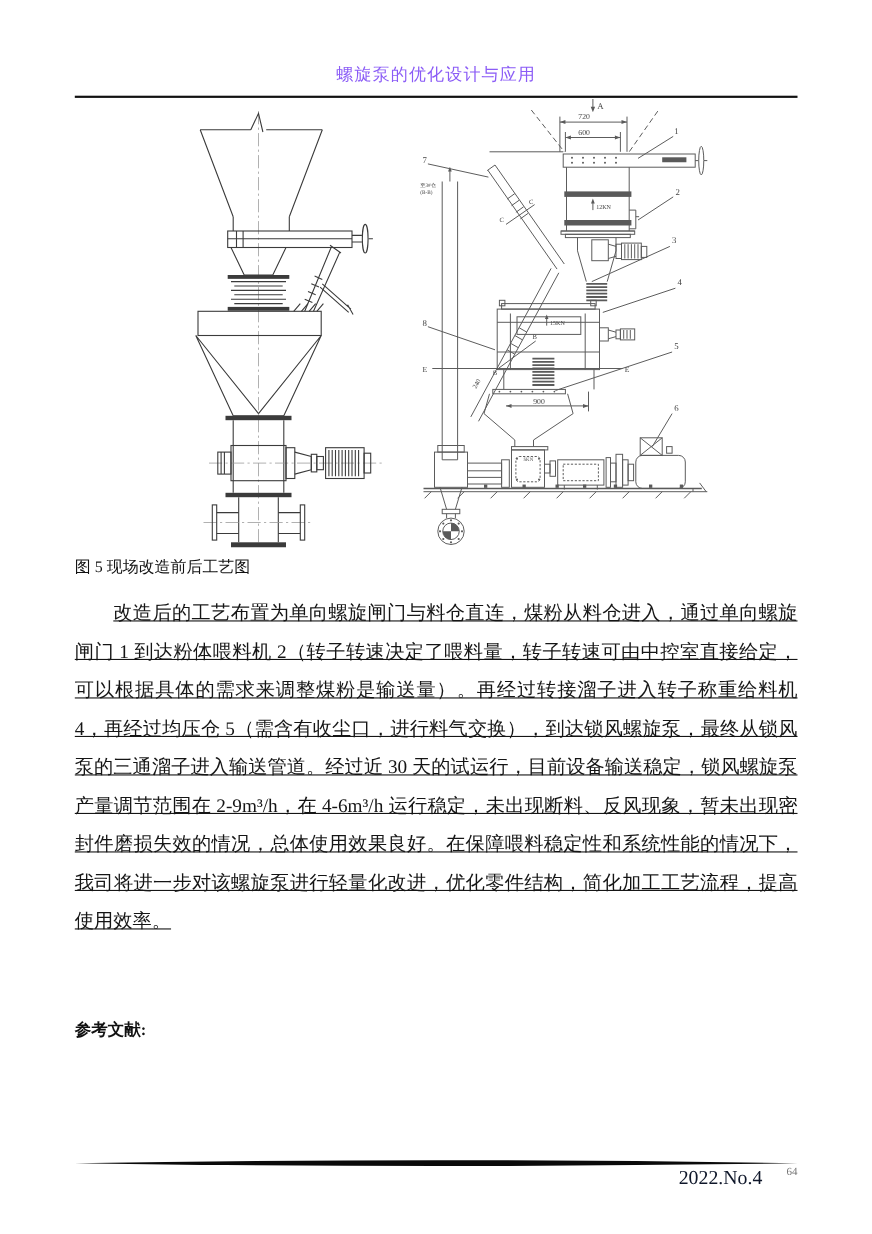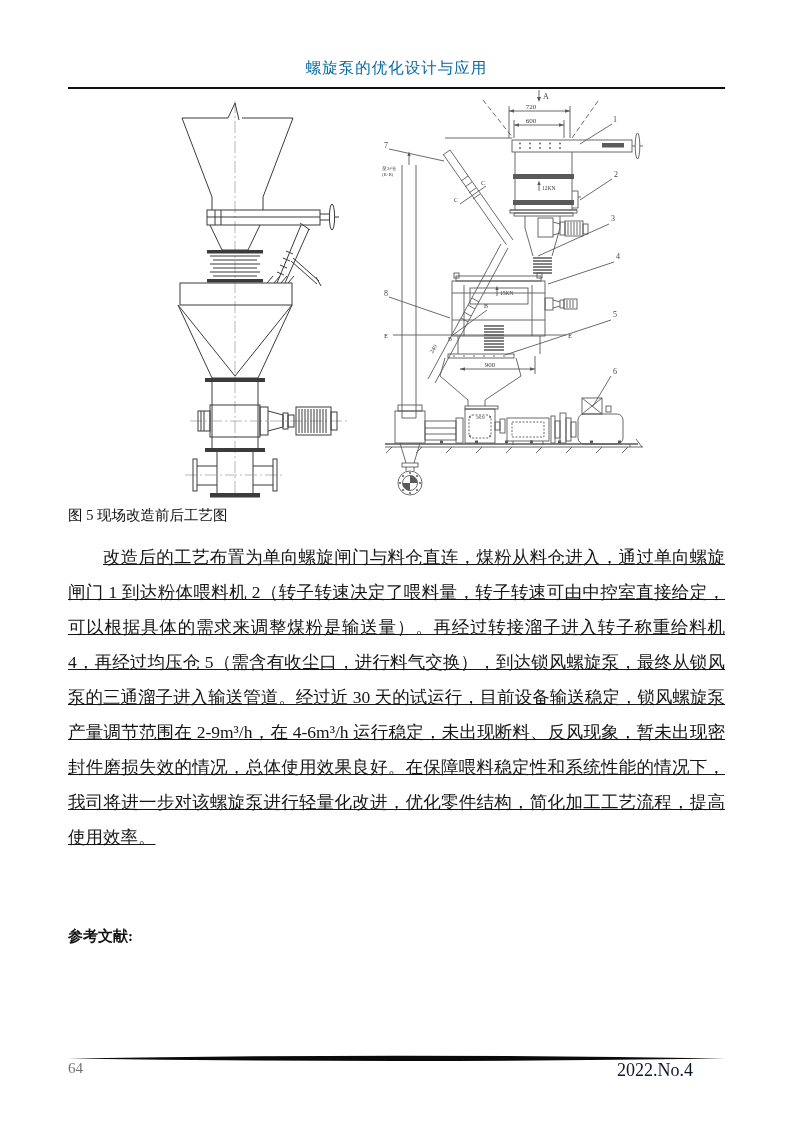--- a/index.html
+++ b/index.html
@@ -7,21 +7,21 @@
     position:relative;
     width:793px;height:1122px;
     background:#ffffff;
     margin:0 auto;
     font-family:"Liberation Serif","DejaVu Serif",serif;
     color:#1a1a1a;
     overflow:hidden;
   }
   .header-title{
     position:absolute;top:58px;left:68px;width:657px;
-    text-align:center;font-size:15.5px;letter-spacing:1px;color:#0369a1;
+    text-align:center;font-size:15.5px;letter-spacing:1px;color:#8b5cf6;
   }
   .header-rule{
     position:absolute;top:87px;left:68px;width:657px;height:2px;background:#111;
   }
   .fig-left{position:absolute;left:155px;top:93px;}
   .fig-right{position:absolute;left:380px;top:88px;}
   .fig-caption{
     position:absolute;top:506px;left:68px;width:657px;
     text-align:left;font-weight:normal;font-size:14.5px;color:#111;
   }
@@ -33,21 +33,21 @@
     position:absolute;top:927px;left:68px;
     font-weight:bold;font-size:15px;color:#111;
   }
   .ref-item{
     position:absolute;top:953px;left:68px;width:657px;
     font-size:13.5px;color:#222;
   }
   .footer-bar{position:absolute;top:1050px;left:68px;}
   .footer-page{
     position:absolute;top:1060px;left:68px;width:657px;
-    text-align:left;font-size:15px;color:#737373;
+    text-align:right;font-size:10px;color:#737373;
   }
   .footer-issue{
     position:absolute;top:1060px;right:100px;
     font-size:18px;color:#0f172a;
   }
   svg text{font-family:"Liberation Serif","DejaVu Serif",serif;fill:#444;}
   .lf{stroke:#3b3b3b;stroke-width:1;fill:none;}
   .rf{stroke:#5a5a5a;stroke-width:0.9;fill:none;}
 </style>
 </head>

